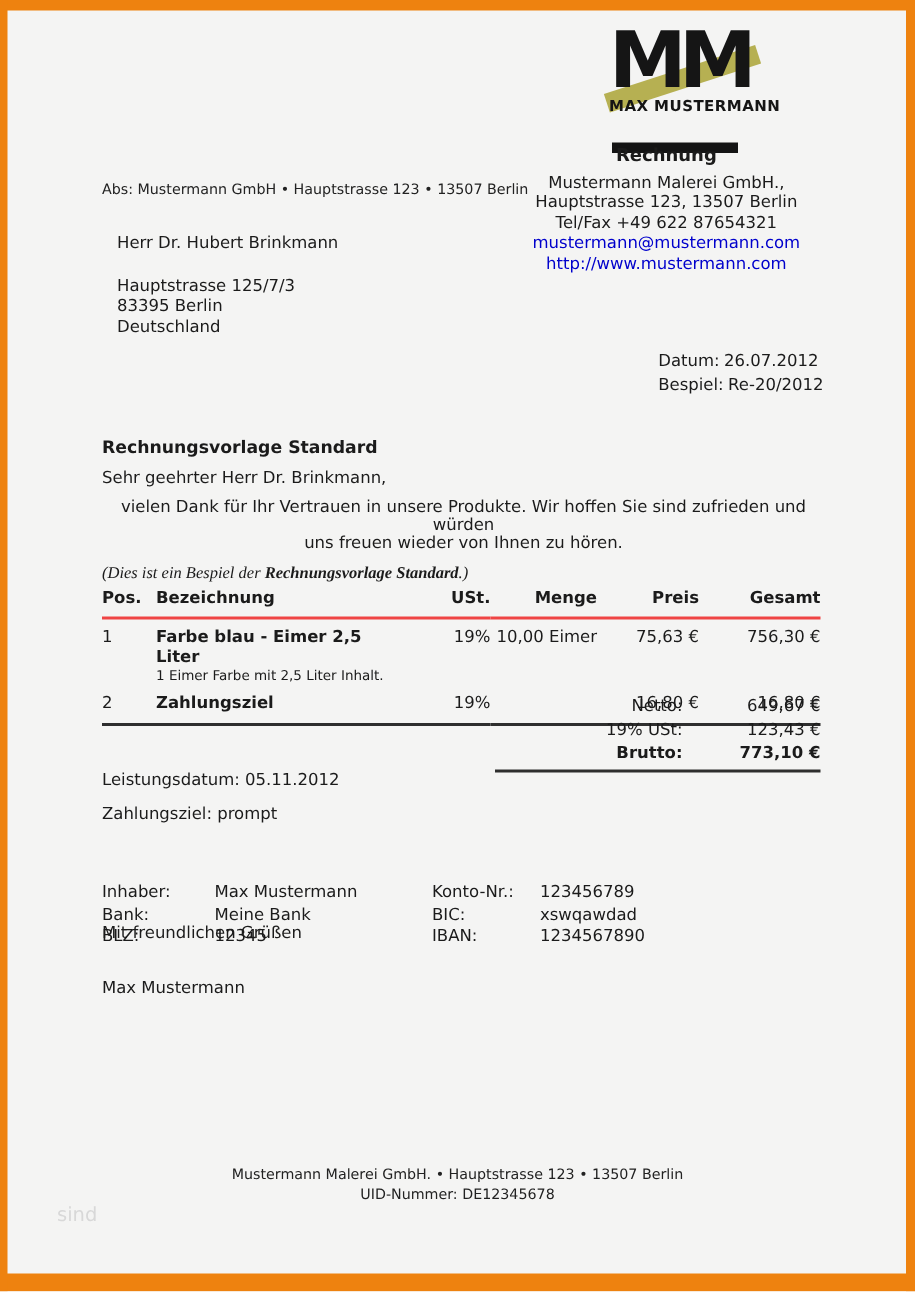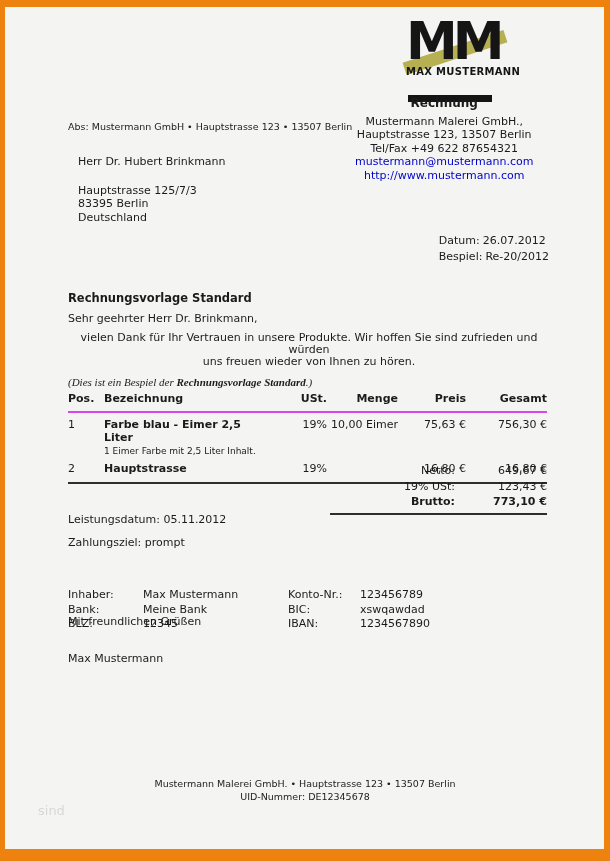--- a/index.html
+++ b/index.html
@@ -36,21 +36,21 @@
 
   .body-block{position:absolute;left:68px;top:291px;width:482px;}
   .body-subject{font-weight:bold;font-size:11.5px;}
   .body-salutation{margin-top:7px;}
   .body-paragraph{margin-top:7px;line-height:12px;text-align:center;}
   .body-note{margin-top:8px;font-style:italic;font-family:Liberation Serif, serif;}
   .body-note .bold{font-weight:bold;}
 
   
   .items{position:absolute;left:68px;top:392px;width:479px;border-collapse:collapse;table-layout:fixed;font-size:11px;color:#1b1b1b;}
-  .items th{font-weight:bold;padding:0 0 6px 0;border-bottom:2px solid #d946ef;}
+  .items th{font-weight:bold;padding:0 0 6px 0;border-bottom:2px solid #ef4444;}
   .items td{padding:5px 0 1px 0;vertical-align:top;}
   .items tr.last-row td{padding-bottom:7px;border-bottom:2px solid #2e2e2e;}
   .al{text-align:left;} .ar{text-align:right;}
   .item-name{font-weight:bold;}
   .item-desc{font-size:9px;padding-top:2px;}
 
   .totals{position:absolute;left:330px;top:463px;width:217px;border-bottom:2px solid #2e2e2e;padding-bottom:3px;}
   .totals-row{display:flex;line-height:15.5px;}
   .totals-label{flex:1;text-align:right;}
   .totals-value{width:92px;text-align:right;}
@@ -145,21 +145,21 @@
           <div class="item-desc">1 Eimer Farbe mit 2,5 Liter Inhalt.</div>
         </td>
         <td class="ar">19%</td>
         <td class="ar">10,00 Eimer</td>
         <td class="ar">75,63 €</td>
         <td class="ar">756,30 €</td>
       </tr>
       <tr class="last-row">
         <td class="al">2</td>
         <td class="al">
-            <div class="item-name">Hauptstrasse</div>
+            <div class="item-name">Zahlungsziel</div>
           </td>
         <td class="ar">19%</td>
         <td class="ar"></td>
         <td class="ar">16,80 €</td>
         <td class="ar">16,80 €</td>
       </tr>
     </tbody>
   </table>
 
   <div class="totals">

